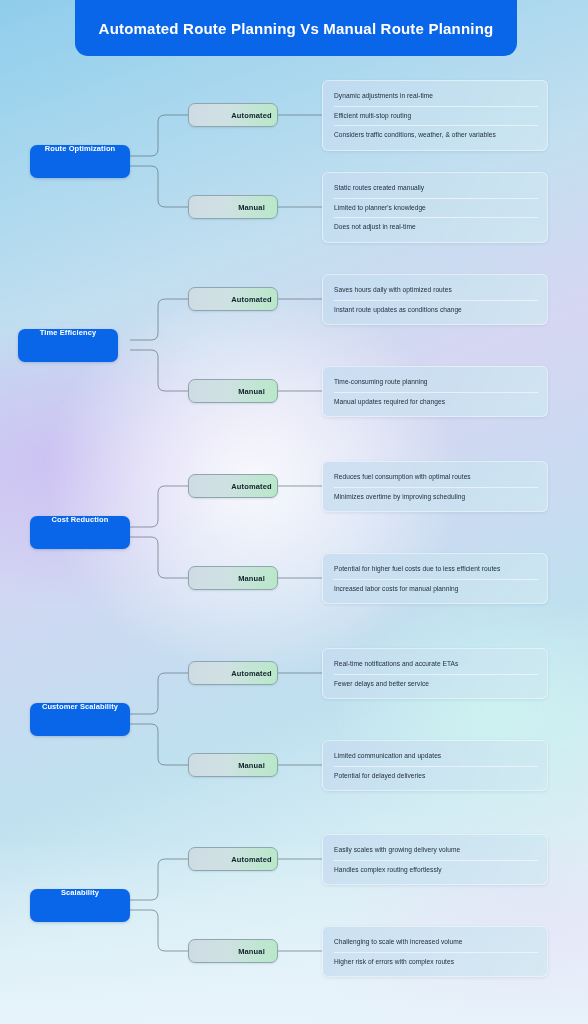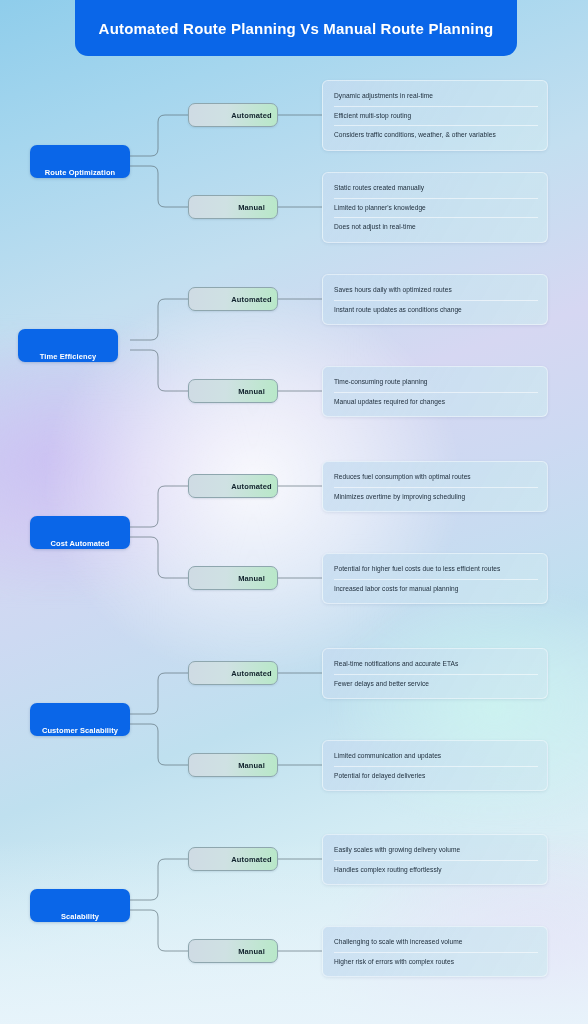--- a/index.html
+++ b/index.html
@@ -102,21 +102,21 @@
   }
 
   
   .root-node {
     position: absolute;
     width: 100px;
     height: 33px;
     background: #0a66e8;
     border-radius: 7px;
     display: flex;
-    align-items: flex-end;
+    align-items: flex-start;
     justify-content: center;
     box-shadow: 0 1px 3px rgba(20,60,120,0.22);
   }
   .root-label {
     color: #ffffff;
     font-size: 7.5px;
     font-weight: bold;
     letter-spacing: 0.1px;
     text-align: center;
     line-height: 1.15;
@@ -244,21 +244,21 @@
         <div class="detail-item">Instant route updates as conditions change</div>
       </div>
       <div class="branch-pill" style="left: 188px; top: 379px;">
         <span class="branch-label">Manual</span>
       </div>
       <div class="detail-card" style="top: 366px;">
         <div class="detail-item">Time-consuming route planning</div>
         <div class="detail-item">Manual updates required for changes</div>
       </div>
       <div class="root-node" style="left: 30px; top: 515.5px;">
-        <div class="root-label">Cost Automated</div>
+        <div class="root-label">Cost Reduction</div>
       </div>
       <div class="branch-pill" style="left: 188px; top: 474px;">
         <span class="branch-label">Automated</span>
       </div>
       <div class="detail-card" style="top: 461px;">
         <div class="detail-item">Reduces fuel consumption with optimal routes</div>
         <div class="detail-item">Minimizes overtime by improving scheduling</div>
       </div>
       <div class="branch-pill" style="left: 188px; top: 566px;">
         <span class="branch-label">Manual</span>

